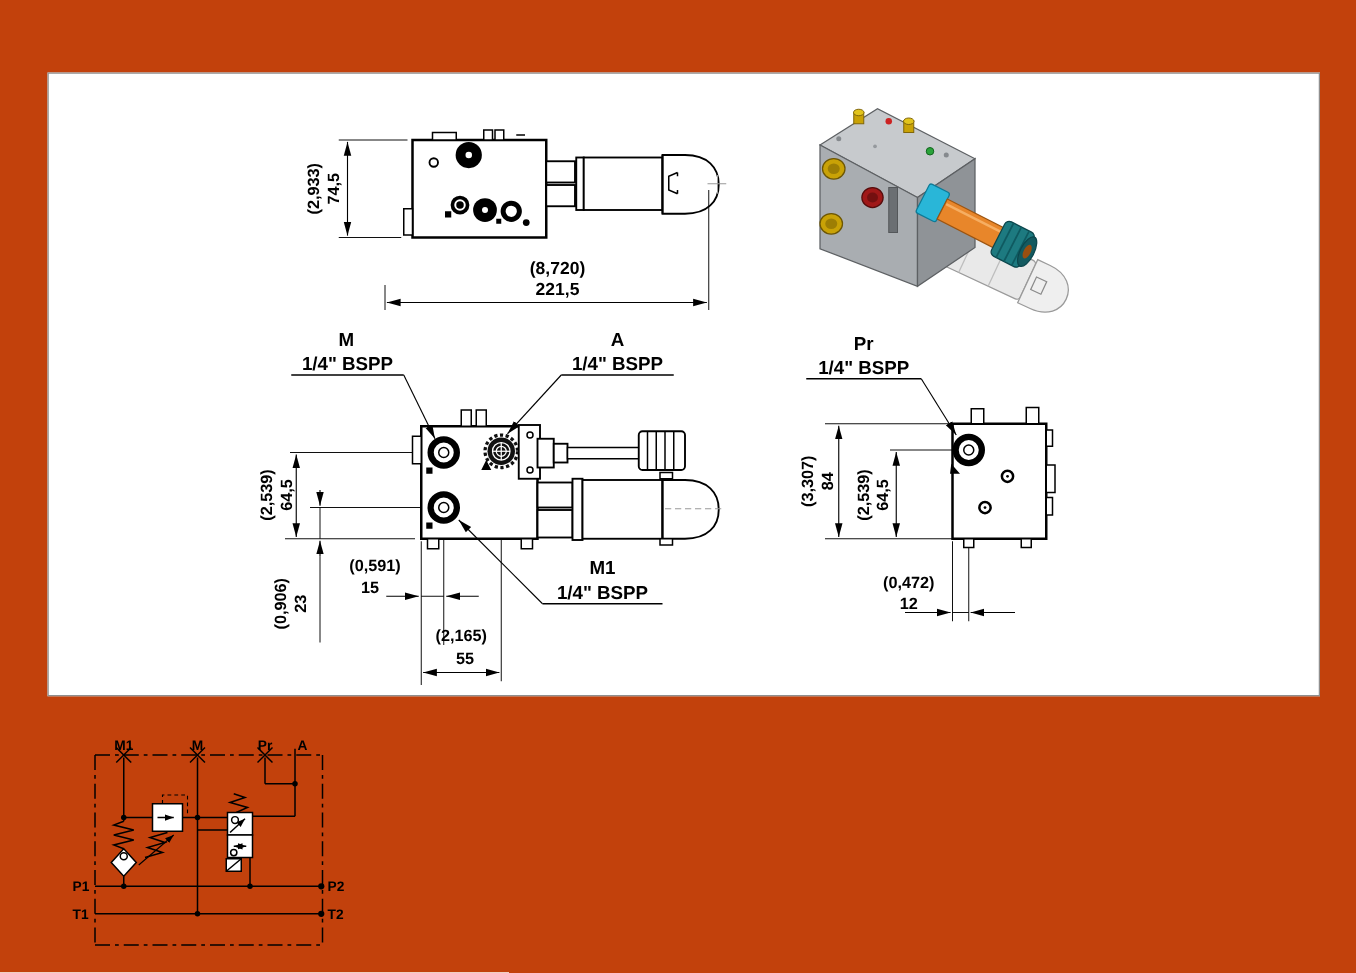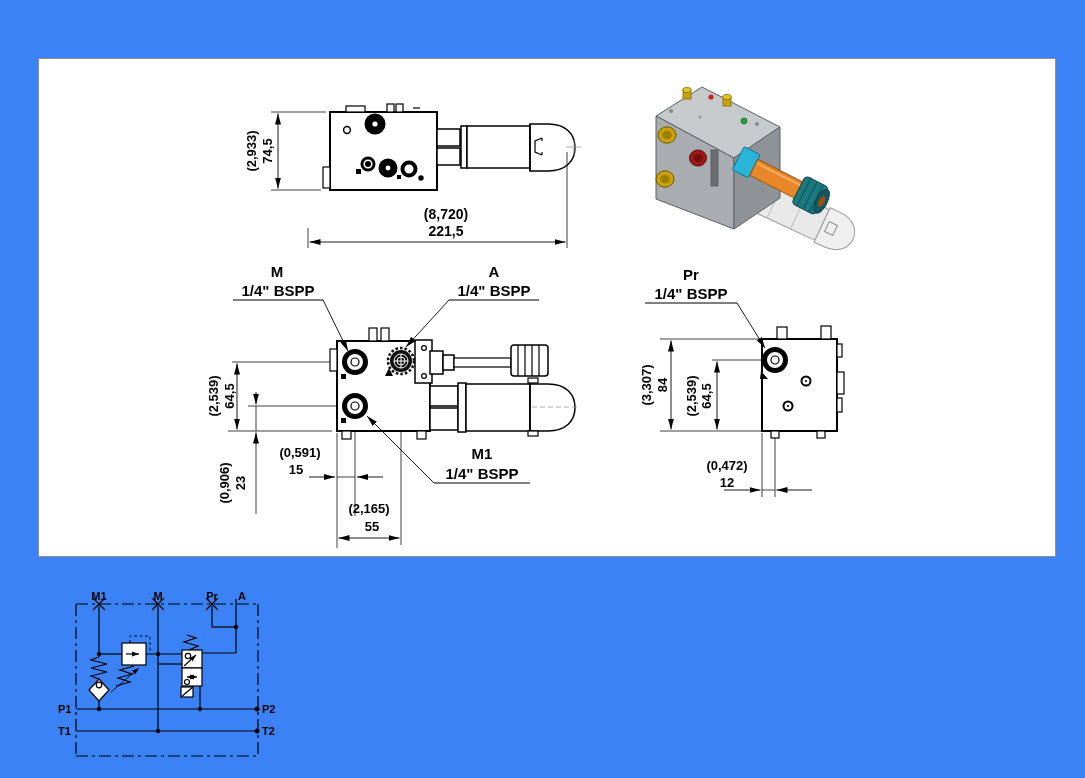--- a/index.html
+++ b/index.html
@@ -1,16 +1,16 @@
 <!DOCTYPE html>
 <html><head>
 <meta charset="utf-8">
 <style>
   html,body{margin:0;padding:0;background:#fff;}
-  #stage{position:relative;width:1085px;height:778px;background:#3b82f6;overflow:hidden;
+  #stage{position:relative;width:1085px;height:778px;background:#c2410c;overflow:hidden;
          font-family:"Liberation Sans",sans-serif;}
   #panel{position:absolute;left:38px;top:58px;width:1016px;height:497px;
          border:1px solid #8f8f8f;background:#fff;}
   svg{position:absolute;left:0;top:0;}
   .c{stroke:#000;fill:none;}
   .w2{stroke-width:2;}
   .w15{stroke-width:1.5;}
   .w12{stroke-width:1.2;}
   .w09{stroke-width:0.9;}
   .w07{stroke-width:0.75;}

